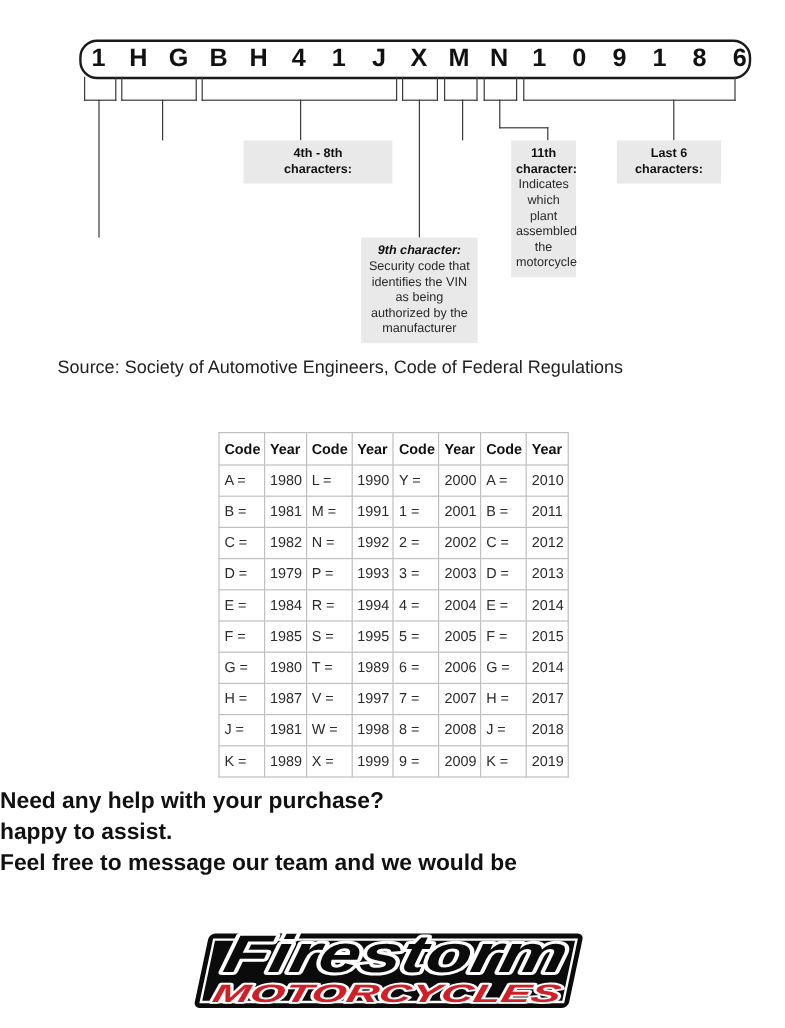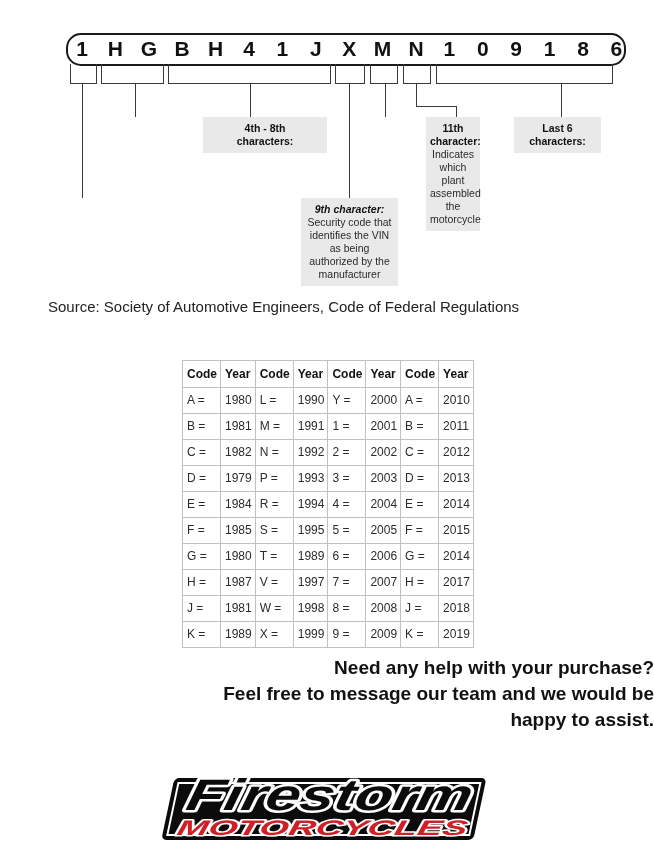--- a/index.html
+++ b/index.html
@@ -36,21 +36,21 @@
   }
   .year-table th,.year-table td{
     border:1px solid #c0c0c0;text-align:left;padding:5px 3px 6px 4px;
     white-space:nowrap;box-sizing:border-box;
   }
   .year-table th{font-weight:bold;color:#111;padding-top:6px;padding-bottom:6px;}
   .year-table th:nth-child(odd),.year-table td:nth-child(odd){width:38px;}
   .year-table th:nth-child(even),.year-table td:nth-child(even){width:33px;}
   
   .help-text{
-    position:absolute;left:0;top:655px;width:654px;text-align:right;
+    position:absolute;left:0;top:655px;width:654px;text-align:left;
     font-size:19px;line-height:26px;font-weight:bold;color:#111;
   }
   
   .logo{position:absolute;left:147px;top:764px;width:360px;height:86px;}
 </style>
 </head>
 <body>
 
 <div class="page">
 
@@ -237,22 +237,22 @@
           <td>9 =</td>
           <td>2009</td>
           <td>K =</td>
           <td>2019</td>
         </tr>
       </tbody>
   </table>
 
   <div class="help-text">
     <div>Need any help with your purchase?</div>
+    <div>happy to assist.</div>
     <div>Feel free to message our team and we would be</div>
-    <div>happy to assist.</div>
   </div>
 
   <svg class="logo" viewBox="0 0 360 86">
     <g transform="translate(30,2) skewX(-12)">
       <rect x="0" y="12" width="312" height="62" rx="5" fill="#0b0b0b"></rect>
       <rect x="5" y="17" width="302" height="52" fill="none" stroke="#ffffff" stroke-width="2"></rect>
     </g>
     <g font-family="'Liberation Sans','DejaVu Sans',sans-serif" font-style="italic" font-weight="bold" text-anchor="middle">
       <text transform="translate(180,46) skewX(-12)" font-size="44" fill="#0b0b0b" stroke="#ffffff" stroke-width="5" paint-order="stroke" stroke-linejoin="round" textLength="285" lengthAdjust="spacingAndGlyphs">Firestorm</text>
       <text transform="translate(174,71) skewX(-12)" font-size="21" fill="#d01f26" stroke="#ffffff" stroke-width="3" paint-order="stroke" stroke-linejoin="round" textLength="290" lengthAdjust="spacingAndGlyphs">MOTORCYCLES</text>

